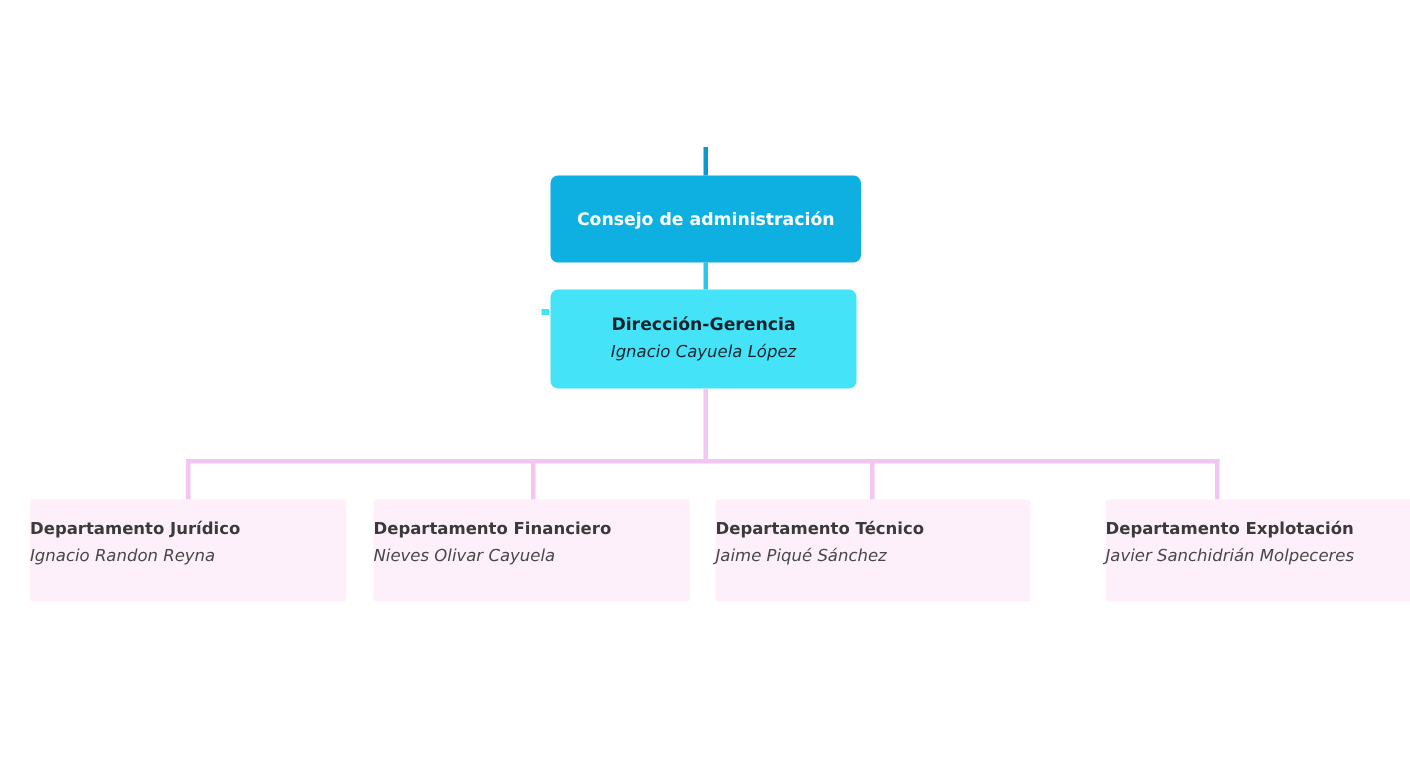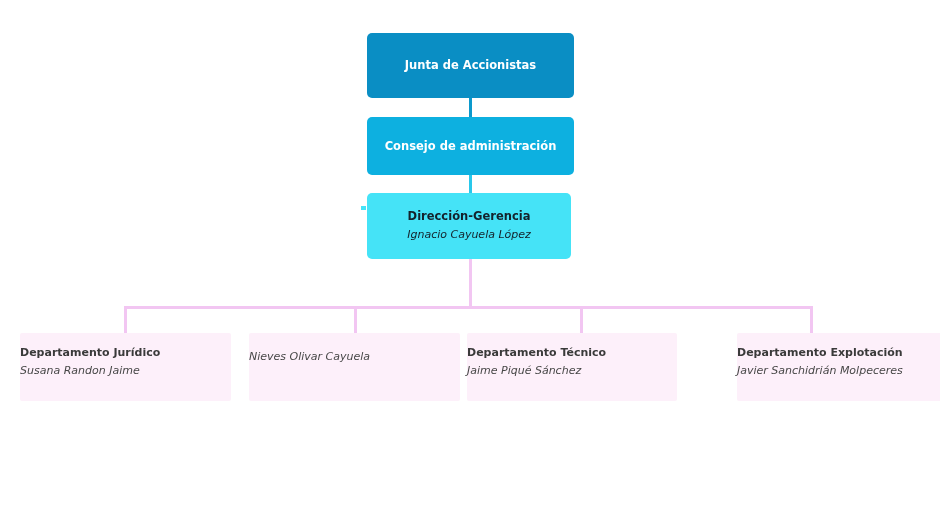--- a/index.html
+++ b/index.html
@@ -59,21 +59,21 @@
   }
   .dept .dept-person {
     font-style: italic;
     font-size: 11px;
     color: #474747;
     line-height: 1.25;
     margin-top: 4px;
   }
   .dept1 { left: 20px;  width: 211px; }
   .dept2 { left: 249px; width: 211px; }
-  .dept3 { left: 467px; width: 210px; }
+  .dept3 { left: 477px; width: 210px; }
   .dept4 { left: 737px; width: 210px; }
 
   
   .connector { position: absolute; }
   .conn-l1-l2 { left: 469px; top: 98px;  width: 3px; height: 19px; background: #0c99cc; }
   .conn-l2-l3 { left: 469px; top: 175px; width: 3px; height: 18px; background: #29c8eb; }
   .conn-l3-drop { left: 469px; top: 259px; width: 3px; height: 48px; background: #f2c6f2; }
   .conn-hline   { left: 124px; top: 306px; width: 689px; height: 3px; background: #f2c6f2; }
   .conn-drop    { top: 306px; width: 3px; height: 27px; background: #f2c6f2; }
   .drop1 { left: 124px; }
@@ -89,23 +89,20 @@
     width: 5px;
     height: 4px;
     background: #45e3f7;
   }
 </style>
 </head>
 <body>
 
 <div class="canvas">
 
-  <div class="node level1">
-    <div class="node-title">Junta de Accionistas</div>
-  </div>
 
   <div class="connector conn-l1-l2"></div>
 
   <div class="node level2">
     <div class="node-title">Consejo de administración</div>
   </div>
 
   <div class="connector conn-l2-l3"></div>
 
   <div class="node level3">
@@ -117,24 +114,25 @@
 
   <div class="connector conn-l3-drop"></div>
   <div class="connector conn-hline"></div>
   <div class="connector conn-drop drop1"></div>
   <div class="connector conn-drop drop2"></div>
   <div class="connector conn-drop drop3"></div>
   <div class="connector conn-drop drop4"></div>
 
   <div class="dept dept1">
     <div class="dept-title">Departamento Jurídico</div>
-    <div class="dept-person">Susana Randon Jaime</div>
+    <div class="dept-person">Ignacio Randon Reyna</div>
   </div>
 
   <div class="dept dept2">
+    <div class="dept-title">Departamento Financiero</div>
     <div class="dept-person">Nieves Olivar Cayuela</div>
   </div>
 
   <div class="dept dept3">
     <div class="dept-title">Departamento Técnico</div>
     <div class="dept-person">Jaime Piqué Sánchez</div>
   </div>
 
   <div class="dept dept4">
     <div class="dept-title">Departamento Explotación</div>

